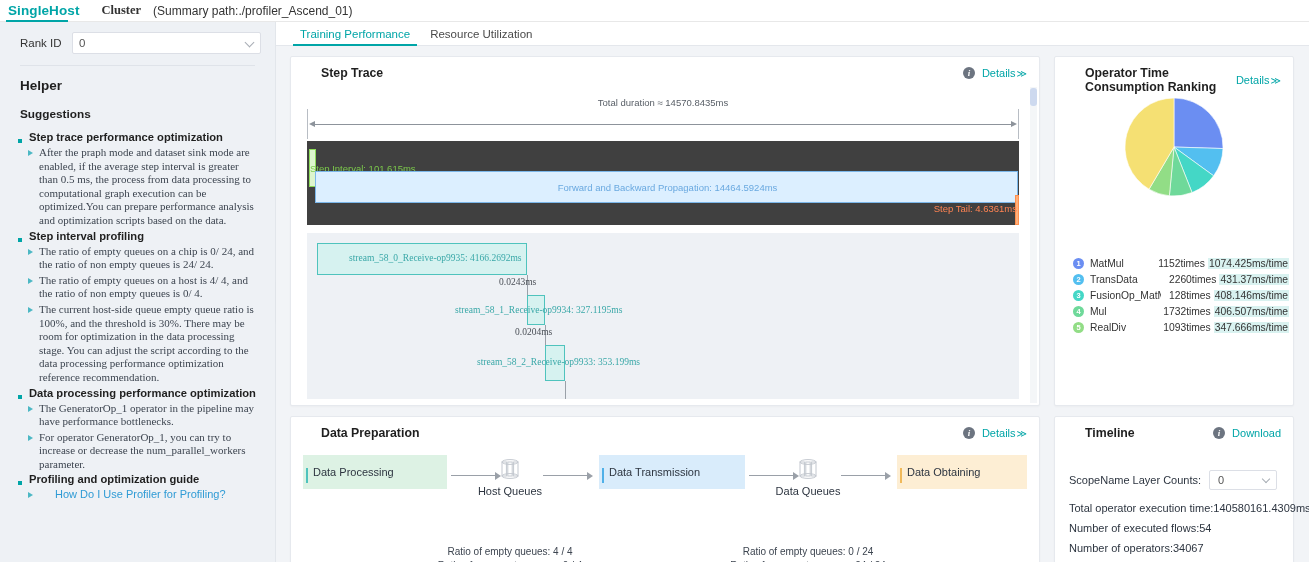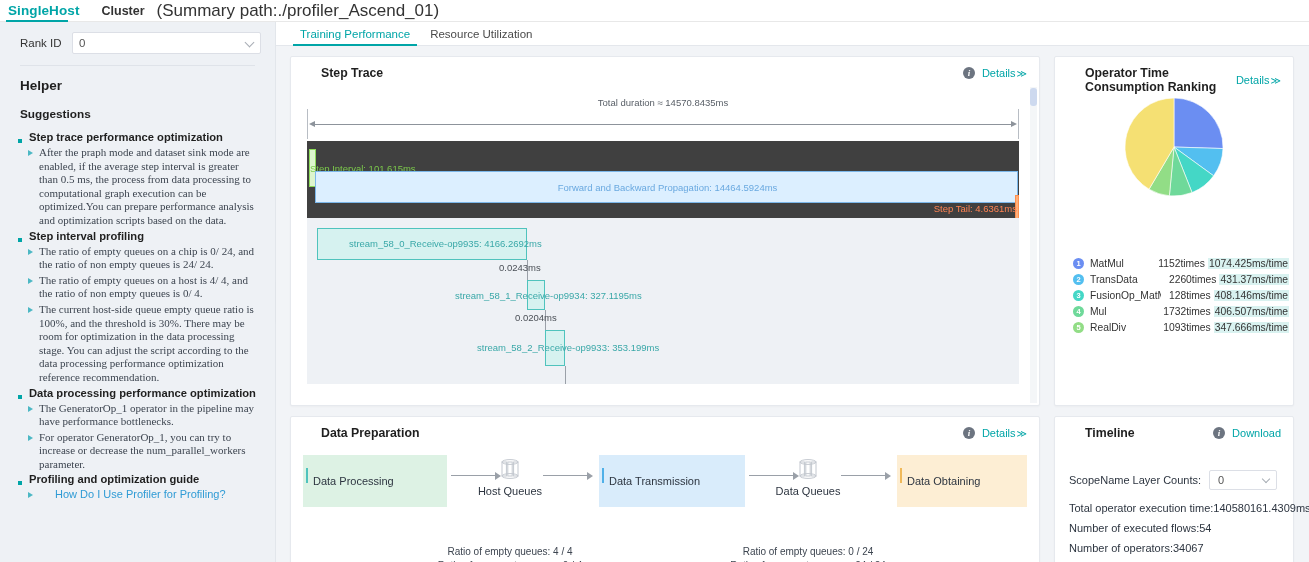--- a/index.html
+++ b/index.html
@@ -22,24 +22,24 @@
   }
   .brand-tab {
     margin-left: 8px; font-size: 13.5px; font-weight: bold;
     color: #00a5a7; letter-spacing: .1px; padding-bottom: 1px;
   }
   .brand-underline {
     position: absolute; left: 6px; top: 20px; width: 62px; height: 2px;
     background: #00a5a7;
   }
   .cluster-tab {
-    margin-left: 22px; font-size: 12.5px; font-weight: bold; color: #333;
+    margin-left: 22px; font-size: 12.5px; font-weight: bold; color: #333; font-family: Liberation Serif, serif;
   }
   .summary-path {
-    margin-left: 12px; font-size: 17px; color: #333;
+    margin-left: 12px; font-size: 12px; color: #333;
   }
 
   
   .sidebar {
     position: absolute; left: 0; top: 22px; width: 276px; height: 540px;
     background: #eef1f5; border-right: 1px solid #e2e6eb;
     overflow: hidden;
   }
   .rank-row {
     display: flex; align-items: center; padding: 10px 14px 0 20px;
@@ -193,22 +193,23 @@
   .bar-tail {
     position: absolute; right: 0px; top: 54px; width: 4px; height: 30px;
     background: #ffb07c; border: 1px solid #ff8f4d;
   }
   .lbl-tail {
     position: absolute; right: 2px; top: 62px; font-size: 9.5px; color: #ff8352;
     white-space: nowrap;
   }
 
   .st-panel2 {
-    position: absolute; left: 16px; top: 131px; width: 712px; height: 166px;
+    position: absolute; left: 16px; top: 146px; width: 712px; height: 166px;
     background: #eef1f5;
+    font-family: Liberation Serif, serif;
   }
   .sbox {
     position: absolute; background: #d6f2f0; border: 1px solid #4fc3bd;
   }
   .sbox-lbl {
     position: absolute; font-size: 9.5px; color: #3aa8a8; white-space: nowrap;
   }
   .vline { position: absolute; width: 1px; background: #9aa0a8; }
   .vlbl { position: absolute; font-size: 9.5px; color: #4a4f56; white-space: nowrap; }
 
@@ -229,21 +230,21 @@
   .leg-name { width: 78px; overflow: hidden; white-space: nowrap; }
   .leg-times { width: 55px; text-align: right; white-space: nowrap; }
   .leg-avg {
     margin-left: 3px; background: #d9f2f0; padding: 0 1px; white-space: nowrap;
   }
 
   
   #data-prep { left: 14px; top: 394px; width: 750px; height: 160px; }
   .dp-flow { position: absolute; left: 0; top: 38px; width: 748px; height: 50px; }
   .dp-box {
-    position: absolute; top: 0; height: 52px; display: flex; align-items: center;
+    position: absolute; top: 0; height: 34px; display: flex; align-items: center;
     font-size: 11px; color: #2d3540; padding-left: 10px;
   }
   .dp-box .tick {
     position: absolute; left: 3px; top: 13px; width: 2px; height: 15px;
   }
   .dp-q { position: absolute; top: 0; width: 70px; text-align: center; }
   .dp-q .qlabel { position: absolute; left: 0; top: 30px; width: 70px; font-size: 11px; color: #2d3540; }
   .qicon {
     position: absolute; left: 26px; top: 4px; width: 18px; height: 20px;
   }

